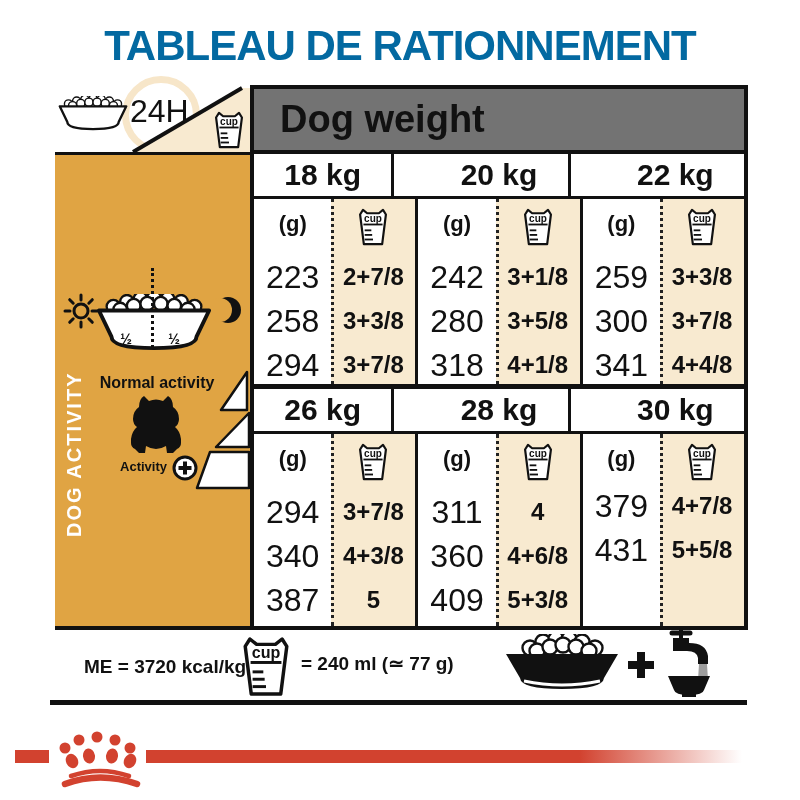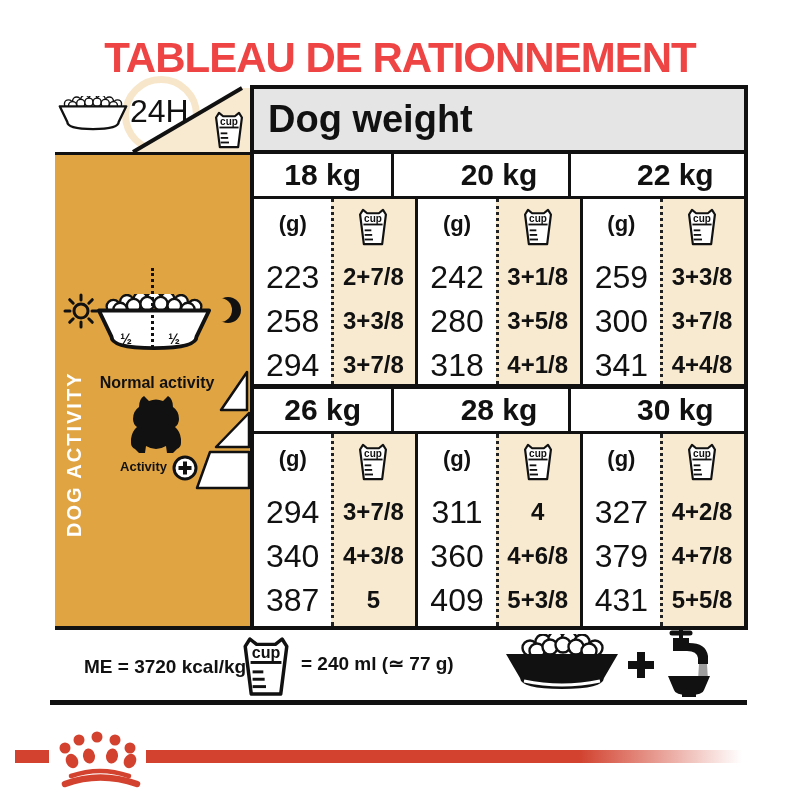--- a/index.html
+++ b/index.html
@@ -1,42 +1,42 @@
 <!DOCTYPE html>
 <html><head>
 <meta charset="utf-8">
 <style>
   html,body{margin:0;padding:0;background:#fff;}
   .page{position:relative;width:800px;height:800px;background:#fff;overflow:hidden;
         font-family:"Liberation Sans", sans-serif;color:#111;}
   .abs{position:absolute;}
 
   
-  .title{top:34px;left:0;width:100%;text-align:center;font-size:42px;font-weight:bold;
-         letter-spacing:-1px;color:#ef4444;}
+  .title{top:22px;left:0;width:100%;text-align:center;font-size:42px;font-weight:bold;
+         letter-spacing:-1px;color:#0369a1;}
 
   
   .ring{left:122px;top:76px;width:64px;height:64px;border:7px solid #F7E6C9;border-radius:50%;}
   .h24{left:130px;top:93px;font-size:32px;font-weight:normal;}
 
   
   .sidebar{left:55px;top:152px;width:195px;height:478px;background:#E0A443;
            border-top:3px solid #111;border-bottom:4px solid #111;box-sizing:border-box;}
   .vlabel{left:8px;top:210px;height:172px;writing-mode:vertical-rl;transform:rotate(180deg);
           font-size:20px;font-weight:bold;color:#fff;letter-spacing:2px;white-space:nowrap;}
   .halves{font-size:14px;font-weight:bold;width:30px;text-align:center;}
   .dotline{left:96px;top:113px;height:80px;width:0;border-left:3px dotted #111;}
   .normal-label{left:36px;top:219px;width:132px;text-align:center;font-size:16px;font-weight:bold;}
   .activity-label{left:50px;top:304px;width:62px;text-align:right;font-size:13px;font-weight:bold;}
 
   
   .rtable{left:250px;top:85px;width:498px;height:545px;border:4px solid #111;background:#fff;
           box-sizing:border-box;display:flex;flex-direction:column;}
-  .dogweight{height:61px;flex:0 0 61px;background:#e5e5e5;border-bottom:4px solid #111;
-             display:flex;align-items:center;padding-left:14px;font-size:38px;font-weight:bold;}
+  .dogweight{height:61px;flex:0 0 61px;background:#737373;border-bottom:4px solid #111;
+             display:flex;align-items:center;padding-left:26px;font-size:38px;font-weight:bold;}
   .wrow{height:42px;flex:0 0 42px;display:flex;border-bottom:3px solid #111;}
   .wcell{flex:1;display:flex;align-items:center;justify-content:center;
          font-size:30px;font-weight:bold;background:#fff;}
   .wcell+.wcell{border-left:3px solid #111;padding-left:36px;}
   .srow{flex:0 0 185px;height:185px;display:flex;border-bottom:5px solid #111;}
   .srow.last{flex:1;border-bottom:none;}
   .scol{flex:1;position:relative;background:linear-gradient(to right,#fff 48%,#F8EAD0 48%);}
   .scol+.scol{border-left:3px solid #111;}
   .sdot{position:absolute;left:48%;top:0;bottom:0;width:0;border-left:3px dotted #222;}
   .subhead{position:relative;height:50px;display:flex;}
@@ -301,24 +301,20 @@
       <div class="scol">
         <div class="sdot"></div>
         <div class="subhead">
           <div class="gh">(g)</div>
           <div class="ch">
               <svg width="30" height="38" viewBox="0 0 36 44">
                 <use href="#cupsym"></use>
               </svg>
             </div>
         </div>
-        <div class="vrow first">
-            <div class="vg">327</div>
-            <div class="vc">4+2/8</div>
-          </div>
         <div class="vrow">
             <div class="vg">379</div>
             <div class="vc">4+7/8</div>
           </div>
         <div class="vrow">
             <div class="vg">431</div>
             <div class="vc">5+5/8</div>
           </div>
       </div>
     </div>

